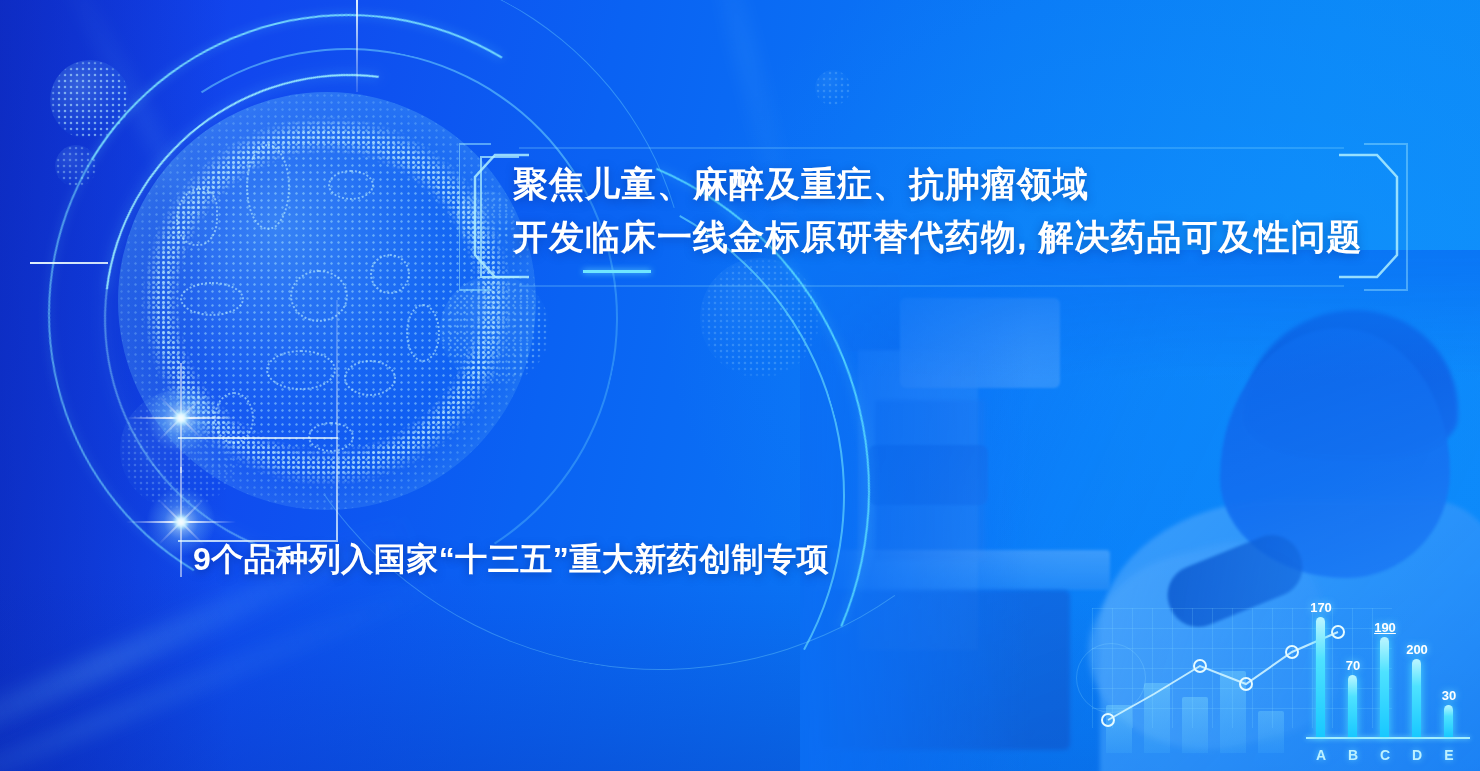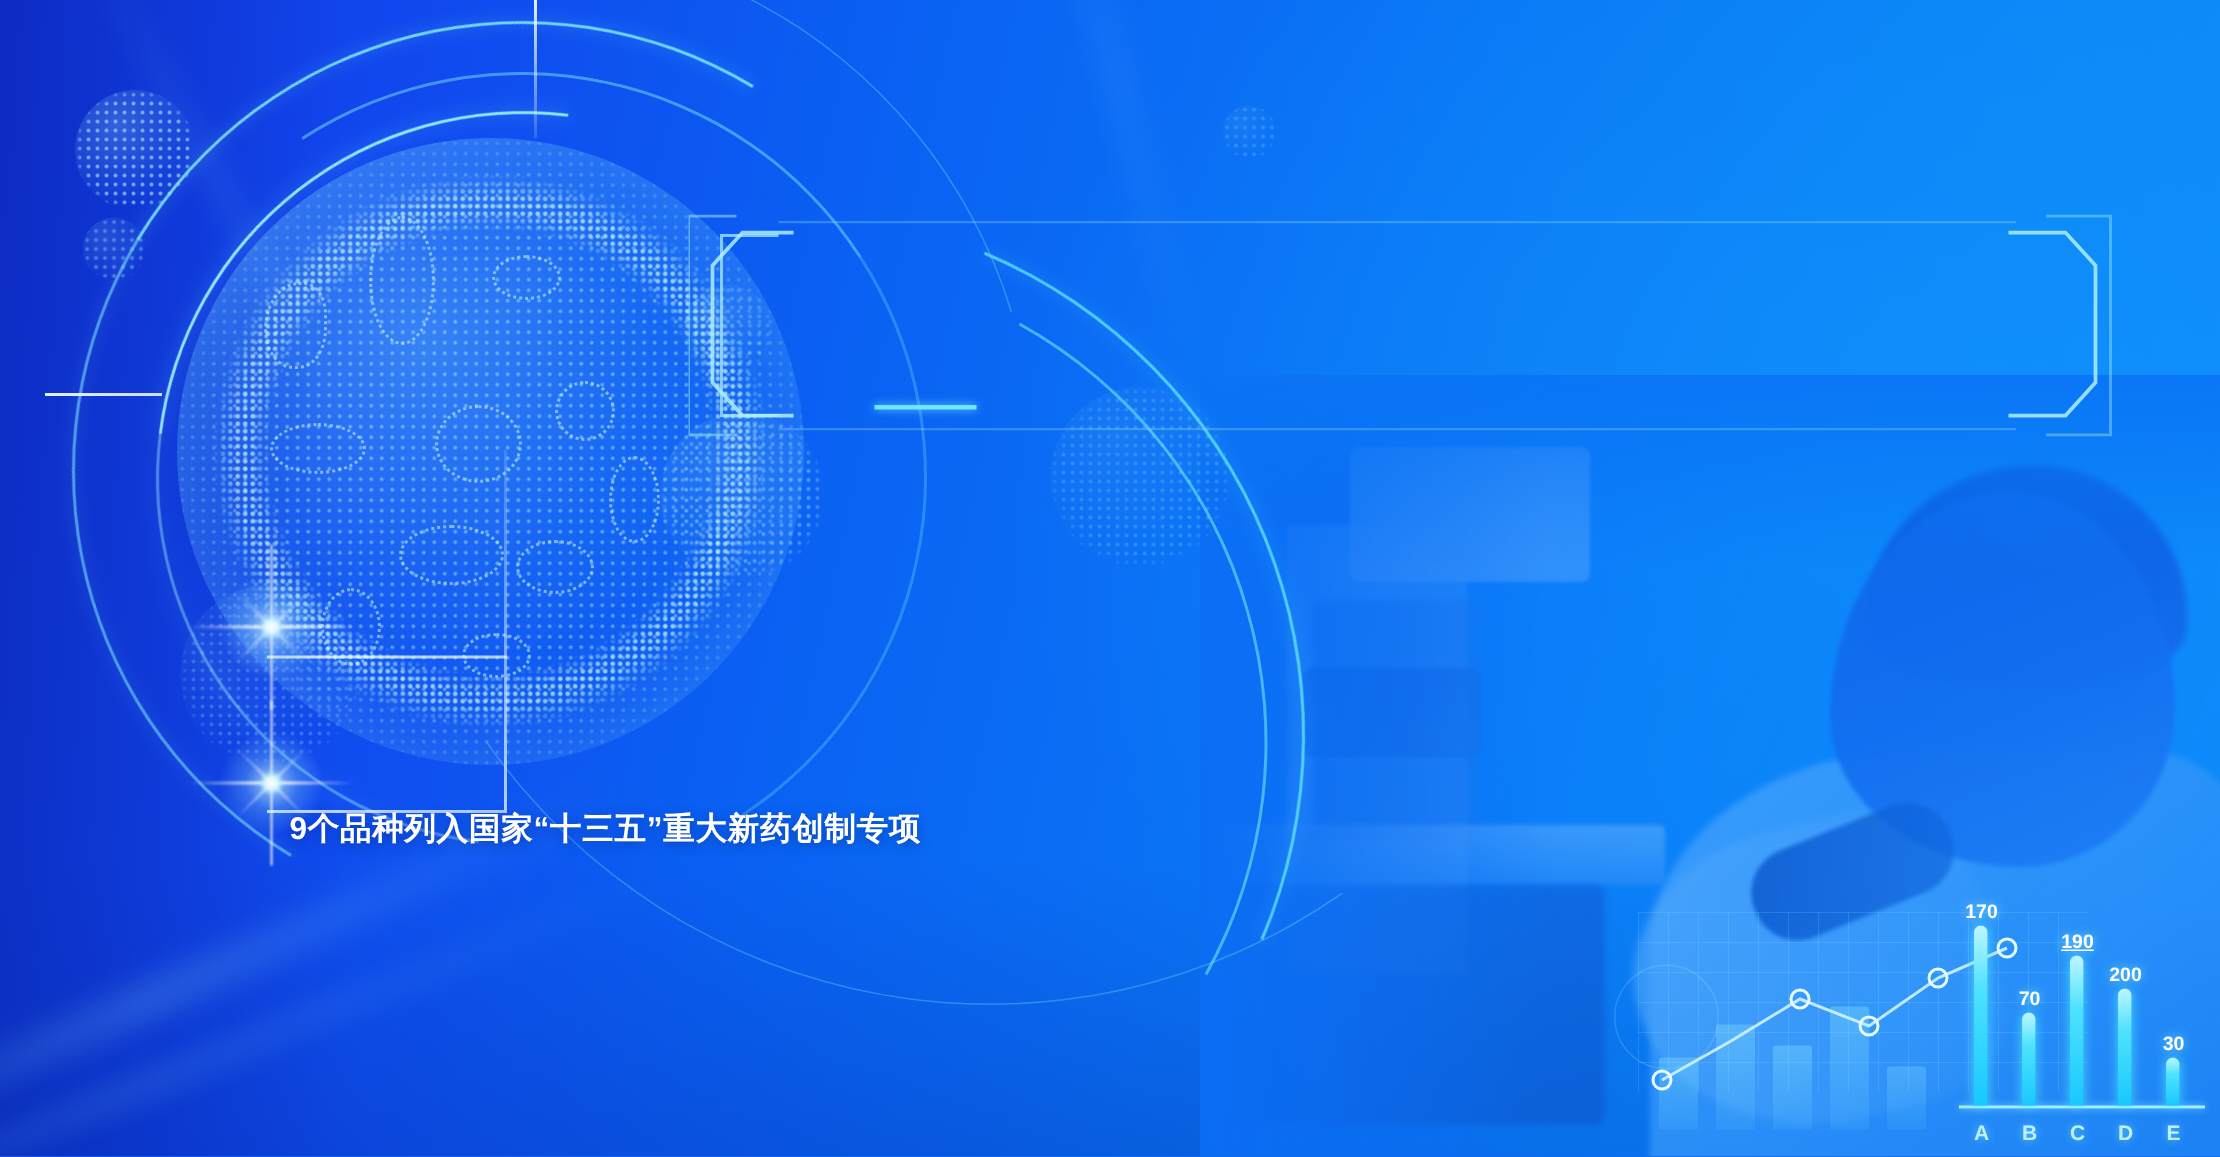--- a/index.html
+++ b/index.html
@@ -187,21 +187,21 @@
     text-shadow:0 2px 7px rgba(0,40,130,.55);
   }
   .bullet-gold2{
     position:absolute; left:196px; top:458px;
     font-size:22px; font-weight:bold; color:#ffe608;
     letter-spacing:.5px; white-space:nowrap;
     text-shadow:0 2px 7px rgba(0,40,130,.55);
   }
   .bullet-white{
     position:absolute; left:193px; top:538px;
-    font-size:21px; font-weight:bold; color:#ffffff;
+    font-size:32px; font-weight:bold; color:#ffffff;
     letter-spacing:.5px; white-space:nowrap;
     text-shadow:0 2px 8px rgba(0,40,130,.5);
   }
 
   
   .spark{ position:absolute; pointer-events:none; }
   .spark .core{
     position:absolute; left:50%; top:50%;
     width:16px; height:16px; margin:-8px 0 0 -8px;
     border-radius:50%;
@@ -487,20 +487,22 @@
       <path d="M60 14 L22 14 L22 134 L60 134" stroke="rgba(170,235,255,.75)" stroke-width="2"></path>
       <path d="M905 1 H948 V147 H905" stroke="rgba(150,225,255,.45)" stroke-width="2"></path>
       <path d="M880 12 L918 12 L938 34 L938 112 L918 134 L880 134" stroke="rgba(175,238,255,.85)" stroke-width="2.5"></path>
       <path d="M70 12 L36 12 L16 34 L16 112 L36 134 L70 134" stroke="rgba(175,238,255,.85)" stroke-width="2.5"></path>
       <path d="M60 5 L885 5" stroke="rgba(150,225,255,.30)" stroke-width="1.5"></path>
       <path d="M60 143 L885 143" stroke="rgba(150,225,255,.30)" stroke-width="1.5"></path>
     </svg>
   </div>
 
   <div class="headline">
+    <div class="l1">聚焦儿童、麻醉及重症、抗肿瘤领域</div>
+    <div class="l2">开发临床一线金标原研替代药物, 解决药品可及性问题</div>
   </div>
   <div class="hl-underline"></div>
 
   <div class="spark" style="left:180px; top:417px; width:1px; height:1px;">
     <div class="glow"></div>
       <div class="ray h"></div>
       <div class="ray v"></div>
     <div class="ray d1"></div>
       <div class="ray d2"></div>
       <div class="core"></div>

